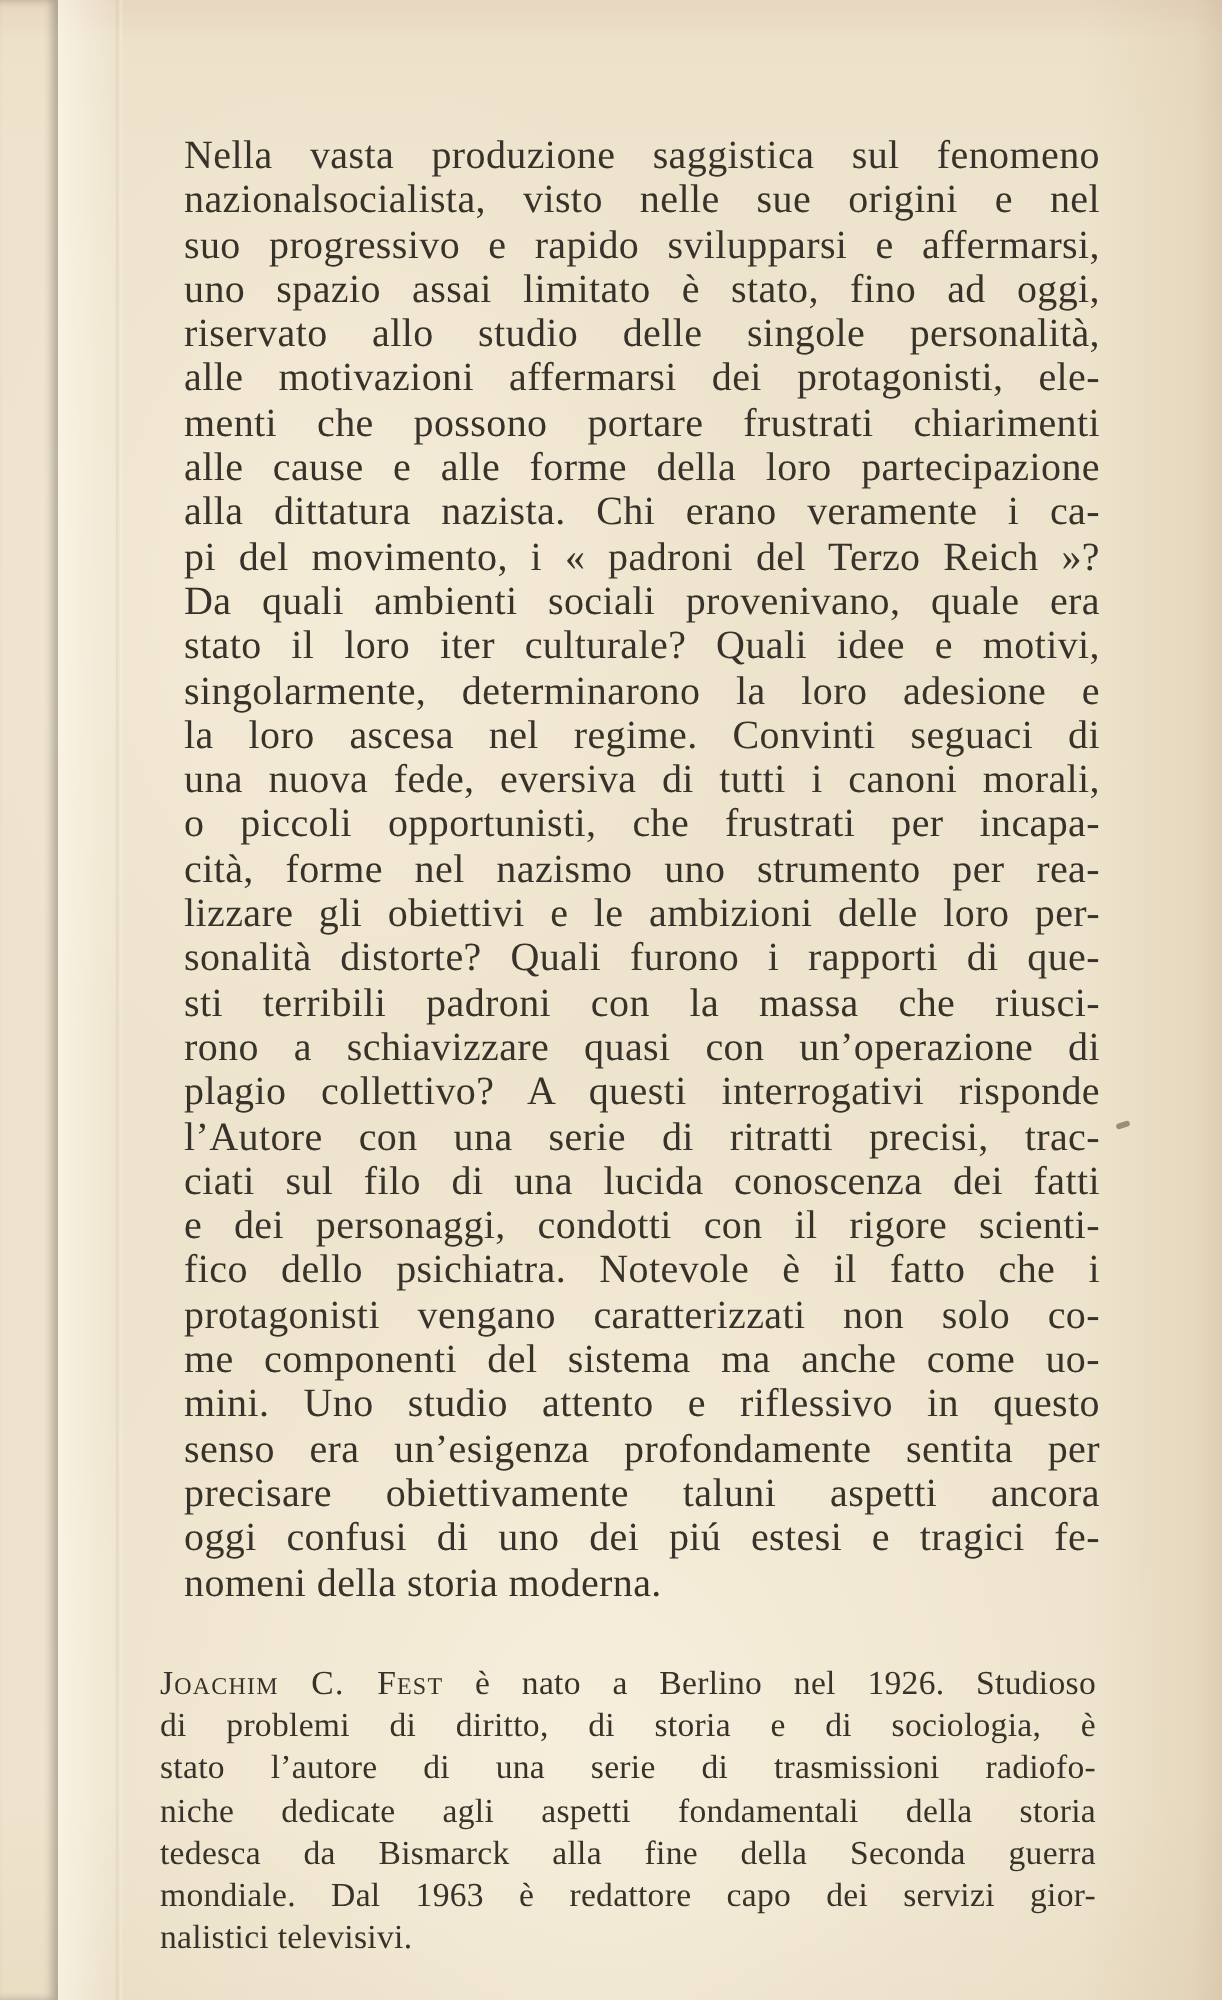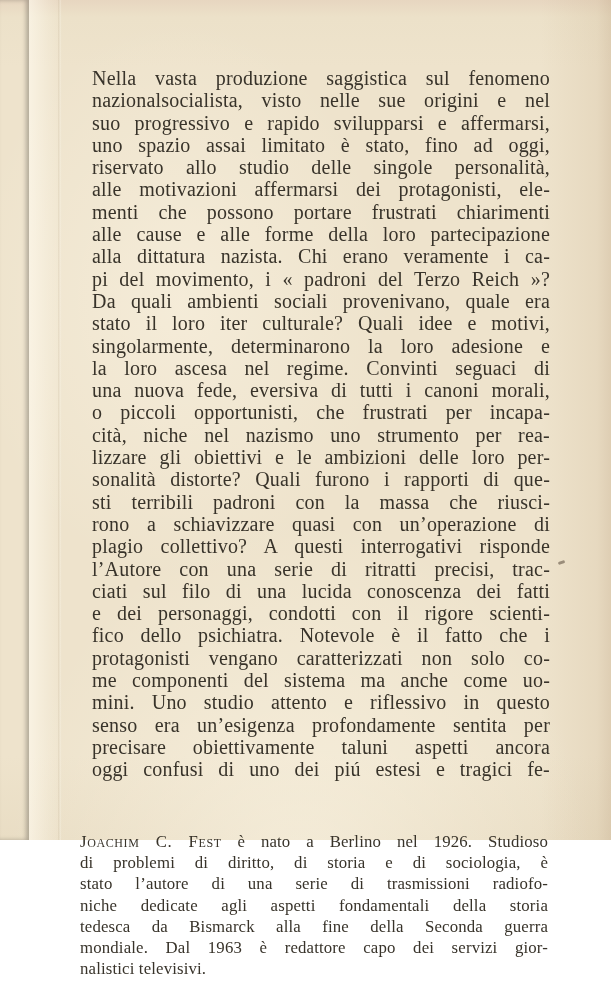--- a/index.html
+++ b/index.html
@@ -7,21 +7,21 @@
     padding: 0;
     width: 611px;
     height: 1000px;
     overflow: hidden;
     font-family: "Liberation Serif", serif;
   }
 
   .page {
     position: relative;
     width: 611px;
-    height: 840px;
+    height: 1000px;
     background:
       radial-gradient(ellipse 420px 520px at 300px 880px, rgba(255,250,236,0.50), rgba(255,250,236,0) 70%),
       radial-gradient(ellipse 300px 400px at 180px 300px, rgba(255,249,235,0.40), rgba(255,249,235,0) 70%),
       linear-gradient(180deg, #e7d6c0 0%, #ece1c9 2%, #eee3cc 8%, #eee3cc 90%, #e9ddc4 100%),
       #eee3cc;
   }
 
   
   .right-shade {
     position: absolute;
@@ -130,36 +130,37 @@
       <div class="tline">menti che possono portare frustrati chiarimenti</div>
       <div class="tline">alle cause e alle forme della loro partecipazione</div>
       <div class="tline">alla dittatura nazista. Chi erano veramente i ca-</div>
       <div class="tline">pi del movimento, i « padroni del Terzo Reich »?</div>
       <div class="tline">Da quali ambienti sociali provenivano, quale era</div>
       <div class="tline">stato il loro iter culturale? Quali idee e motivi,</div>
       <div class="tline">singolarmente, determinarono la loro adesione e</div>
       <div class="tline">la loro ascesa nel regime. Convinti seguaci di</div>
       <div class="tline">una nuova fede, eversiva di tutti i canoni morali,</div>
       <div class="tline">o piccoli opportunisti, che frustrati per incapa-</div>
-      <div class="tline">cità, niche nel nazismo uno strumento per rea-</div>
+      <div class="tline">cità, forme nel nazismo uno strumento per rea-</div>
       <div class="tline">lizzare gli obiettivi e le ambizioni delle loro per-</div>
       <div class="tline">sonalità distorte? Quali furono i rapporti di que-</div>
       <div class="tline">sti terribili padroni con la massa che riusci-</div>
       <div class="tline">rono a schiavizzare quasi con un’operazione di</div>
       <div class="tline">plagio collettivo? A questi interrogativi risponde</div>
       <div class="tline">l’Autore con una serie di ritratti precisi, trac-</div>
       <div class="tline">ciati sul filo di una lucida conoscenza dei fatti</div>
       <div class="tline">e dei personaggi, condotti con il rigore scienti-</div>
       <div class="tline">fico dello psichiatra. Notevole è il fatto che i</div>
       <div class="tline">protagonisti vengano caratterizzati non solo co-</div>
       <div class="tline">me componenti del sistema ma anche come uo-</div>
       <div class="tline">mini. Uno studio attento e riflessivo in questo</div>
       <div class="tline">senso era un’esigenza profondamente sentita per</div>
       <div class="tline">precisare obiettivamente taluni aspetti ancora</div>
       <div class="tline">oggi confusi di uno dei piú estesi e tragici fe-</div>
+      <div class="tline final">nomeni della storia moderna.</div>
     </div>
 
   <div class="author-bio">
     <div class="tline">
       <span class="author-name">Joachim C. Fest</span><span> è nato a Berlino nel 1926. Studioso</span>
     </div>
     <div>
         <div class="tline">di problemi di diritto, di storia e di sociologia, è</div>
         <div class="tline">stato l’autore di una serie di trasmissioni radiofo-</div>
         <div class="tline">niche dedicate agli aspetti fondamentali della storia</div>

